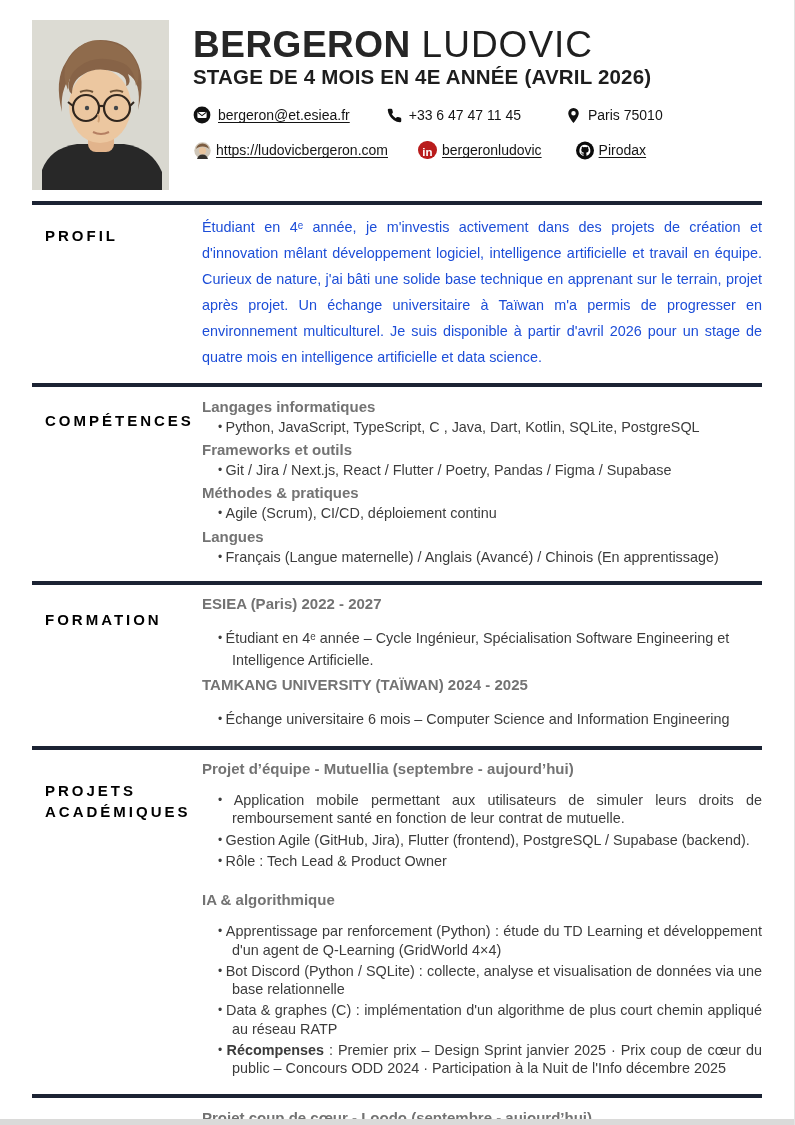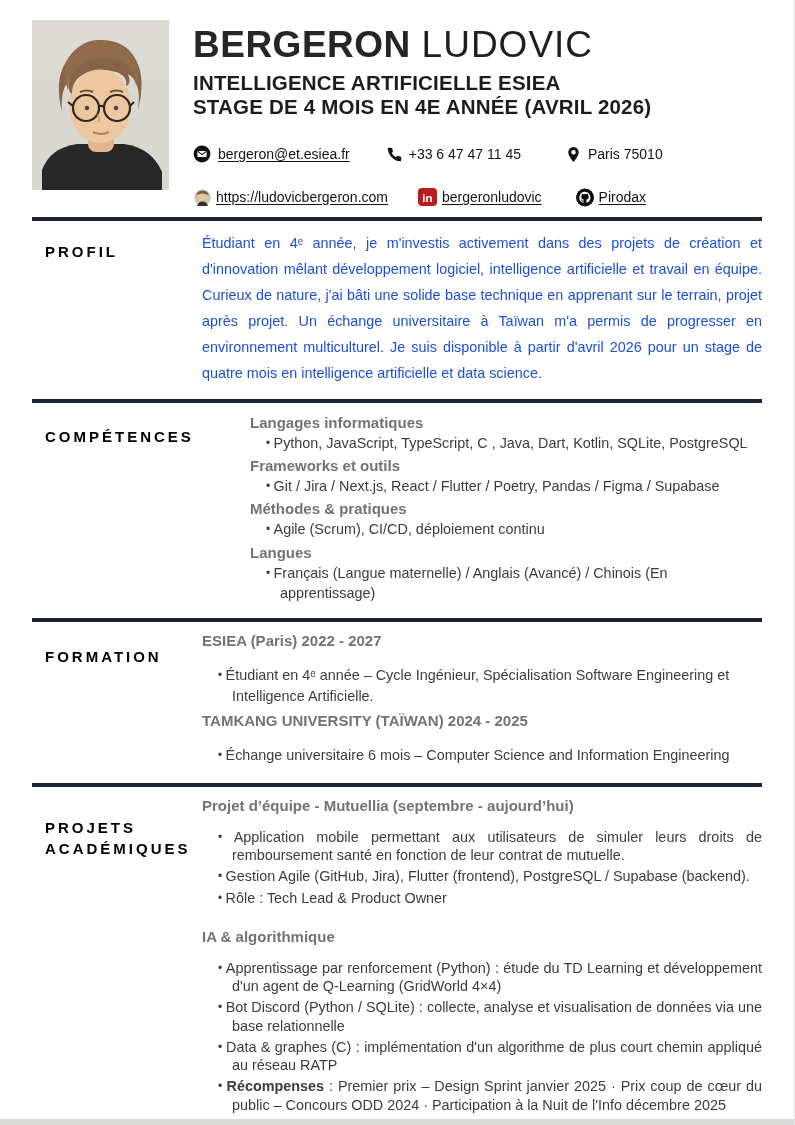--- a/index.html
+++ b/index.html
@@ -18,38 +18,38 @@
   .header { display:flex; gap:24px; padding-top:20px; }
   .photo-frame { width:137px; height:170px; flex:0 0 auto; overflow:hidden; }
   .header-text { padding-top:6px; }
   .name { font-size:37px; letter-spacing:.5px; color:#262626; line-height:1.05; white-space:nowrap; }
   .name .last { font-weight:800; }
   .name .first { font-weight:300; color:#1f1f1f; letter-spacing:1px; }
   .subtitle { font-size:20.5px; font-weight:800; color:#1d1d1d; line-height:1.2; letter-spacing:.2px; }
   .subtitle.s1 { margin-top:6px; }
 
   .contacts { margin-top:16px; font-size:14px; color:#141414; }
-  .contact-row { display:flex; align-items:flex-start; margin-top:25px; }
+  .contact-row { display:flex; align-items:flex-start; margin-top:17px; }
   .contact-item { display:flex; align-items:center; gap:5px; }
   .contact-item .txt { color:#141414; }
   a.lnk { color:#141414; text-decoration:underline; text-underline-offset:2px; cursor:pointer; }
   .ci { width:18px; height:18px; display:inline-flex; align-items:center; justify-content:center; flex:0 0 auto; }
   .row1 .ci-email { margin-right:2px; }
   .sp-a{ width:36px; } .sp-b{ width:44px; } .sp-c{ width:30px; } .sp-d{ width:34px; }
-  .li-badge { width:19px; height:18px; background:#b91c1c; border-radius:4px; color:#fff;
+  .li-badge { width:19px; height:18px; background:#b91c1c; border-radius:9px; color:#fff;
               font-weight:700; font-size:11.5px; display:flex; align-items:flex-end; justify-content:center;
               line-height:1.3; }
 
   
   .divider { height:4px; background:#1c2333; }
   .section { display:grid; grid-template-columns:170px 1fr; }
   .label { font-weight:700; font-size:15px; letter-spacing:3px; color:#000000;
            padding-left:13px; line-height:1.4; }
   .sec-profil { padding:8px 0 12px; } .sec-profil .label{ padding-top:12px; }
-  .sec-comp   { padding:7px 0 12px;gap:48px; } .sec-comp .label{ padding-top:16px; }
+  .sec-comp   { padding:7px 0 12px; } .sec-comp .label{ padding-top:16px; }
   .sec-form   { padding:8px 0 12px; } .sec-form .label{ padding-top:16px; }
   .sec-acad   { padding:10px 0 6px; } .sec-acad .label{ padding-top:20px; }
   .sec-pers   { padding:11px 0 0; }  .sec-pers .label{ padding-top:18px; }
 
   .profil-text { font-size:14.4px; line-height:1.8; text-align:justify; color:#1d4ed8; padding-top:2px; }
 
   .group-heading { font-size:15px; font-weight:700; color:#737373; }
   ul.bullets { list-style:none; padding-left:16px; }
   ul.bullets li { padding-left:14px; text-indent:-14px; font-size:14.4px; color:#3c3c3c; }
   ul.bullets li::before { content:"•\00a0 "; font-size:12px; position:relative; top:-1px; }
@@ -102,21 +102,20 @@
         <path d="M66 94 Q68 100 66 102" stroke="#d3a478" stroke-width="2" fill="none"></path>
         <path d="M61 112 Q69 116 77 112" stroke="#b57f62" stroke-width="2" fill="none"></path>
       </svg>
     </div>
 
     <div class="header-text">
       <div class="name">
         <span class="last">BERGERON</span>
         <span class="first">LUDOVIC</span>
       </div>
-      <div class="subtitle s1">INTELLIGENCE ARTIFICIELLE ESIEA</div>
       <div class="subtitle">STAGE DE 4 MOIS EN 4E ANNÉE (AVRIL 2026)</div>
 
       <div class="contacts">
         <div class="contact-row row1">
           <div class="contact-item">
             <span class="ci ci-email">
               <svg width="18" height="18" viewBox="0 0 18 18">
                   <circle cx="9" cy="9" r="8.4" fill="#111"></circle>
               <rect x="4.4" y="5.9" width="9.2" height="6.2" rx="1" fill="#fff"></rect>
               <path d="M4.8 6.4 L9 9.6 L13.2 6.4" fill="none" stroke="#111" stroke-width="1.1"></path>

